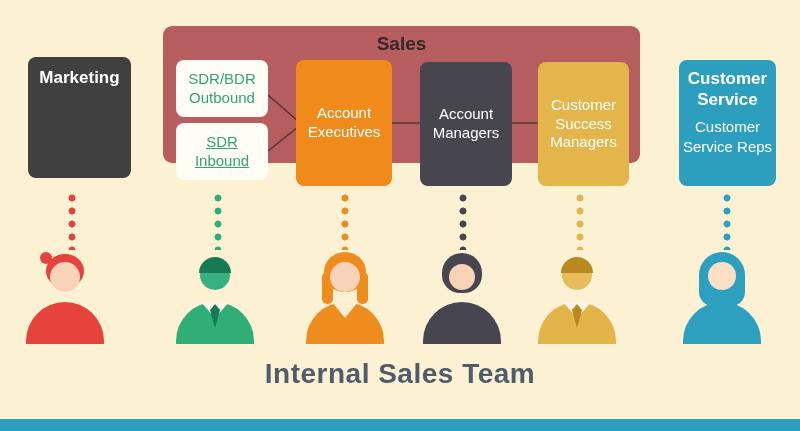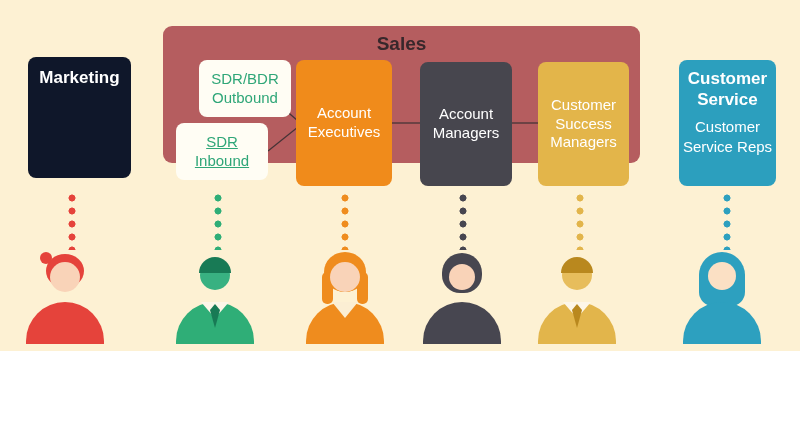--- a/index.html
+++ b/index.html
@@ -1,17 +1,17 @@
 <!DOCTYPE html>
 <html><head>
 <meta charset="utf-8">
 <style>
   html,body{margin:0;padding:0;}
   .stage{
-    position:relative;width:800px;height:351px;overflow:hidden;
+    position:relative;width:800px;height:431px;overflow:hidden;
     background:#fdf1d3;
     font-family:"Liberation Sans",sans-serif;
   }
   .abs{position:absolute;}
   
   .sales-band{
     left:163px;top:26px;width:477px;height:137px;
     background:#b55d5f;border-radius:9px;z-index:0;
   }
   .sales-label{
@@ -20,27 +20,27 @@
   }
   .lines{left:0;top:0;width:800px;height:431px;z-index:1;pointer-events:none;}
   
   .box{
     position:absolute;border-radius:8px;z-index:2;
     display:flex;flex-direction:column;align-items:center;justify-content:center;
     text-align:center;color:#fff;font-size:15px;line-height:1.25;
   }
   .preline{white-space:pre-line;}
   .box-sdr{background:#fffdf4;color:#2fa678;}
-  .sdr-outbound{left:176px;top:60px;width:92px;height:57px;margin-left:23px;}
+  .sdr-outbound{left:176px;top:60px;width:92px;height:57px;}
   .sdr-inbound{left:176px;top:123px;width:92px;height:57px;text-decoration:underline;}
   .box-ae{left:296px;top:60px;width:96px;height:126px;background:#f08b1b;}
   .box-am{left:420px;top:62px;width:92px;height:124px;background:#47464e;}
   .box-csm{left:538px;top:62px;width:91px;height:124px;background:#e3b54a;}
   .box-marketing{
-    left:28px;top:57px;width:103px;height:121px;background:#0f172a;
+    left:28px;top:57px;width:103px;height:121px;background:#404040;
     justify-content:flex-start;padding-top:10px;box-sizing:border-box;
   }
   .box-cs{
     left:679px;top:60px;width:97px;height:126px;background:#2c9fbe;
     justify-content:flex-start;padding-top:8px;box-sizing:border-box;
   }
   .side-title{font-weight:bold;font-size:17px;line-height:1.25;margin-bottom:6px;}
   .side-body{font-size:15px;line-height:1.35;}
   
   .dots{
@@ -173,15 +173,16 @@
     <div class="torso"></div>
     <div class="shirt"></div>
     <div class="tie"></div>
   </div>
   <div class="person p6" style="left:680px;">
     <div class="hair"></div>
     <div class="face"></div>
     <div class="torso"></div>
   </div>
 
+  <div class="abs caption">Internal Sales Team</div>
   <div class="abs footer-bar"></div>
 
 </div>
 
 </body></html>

